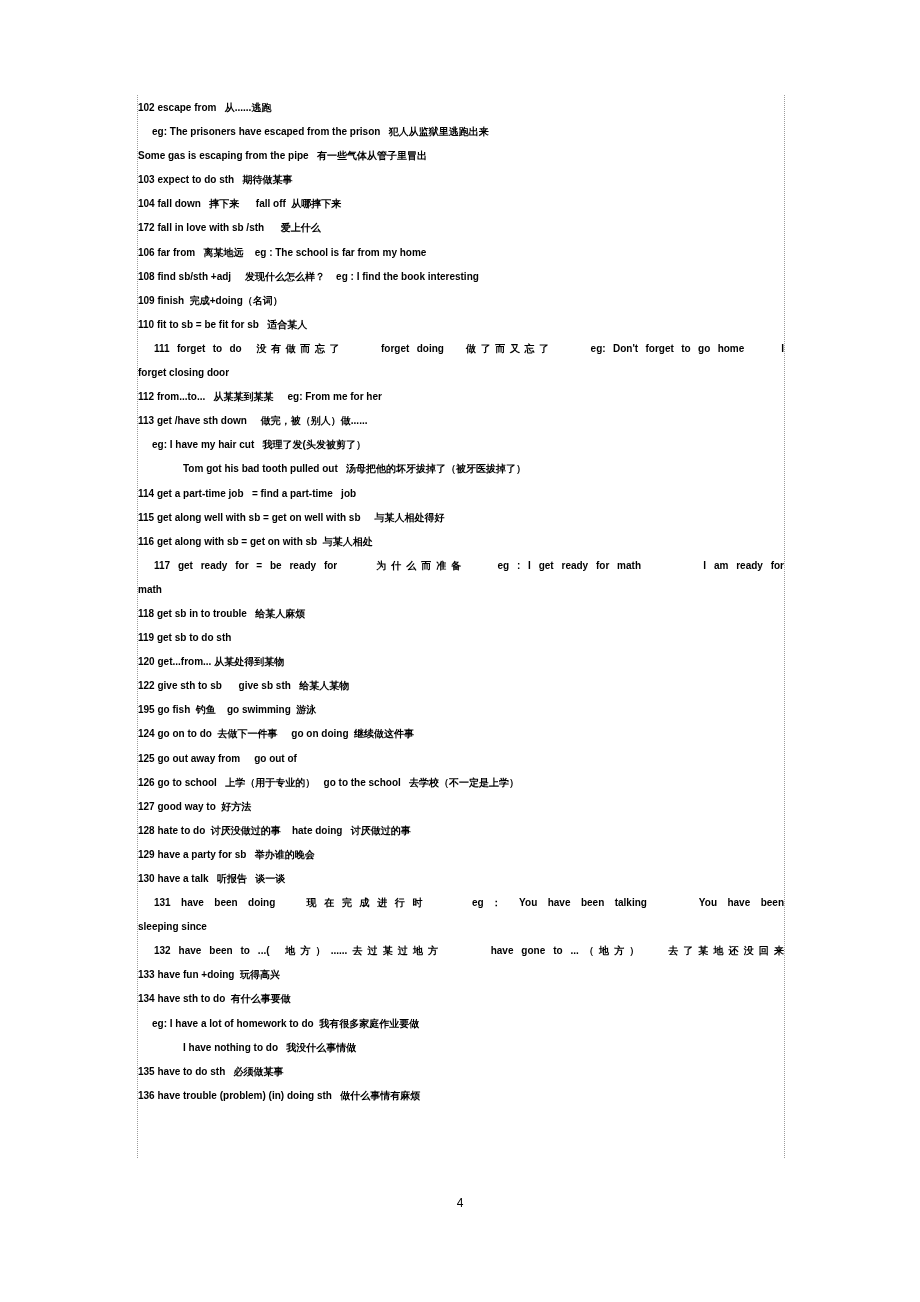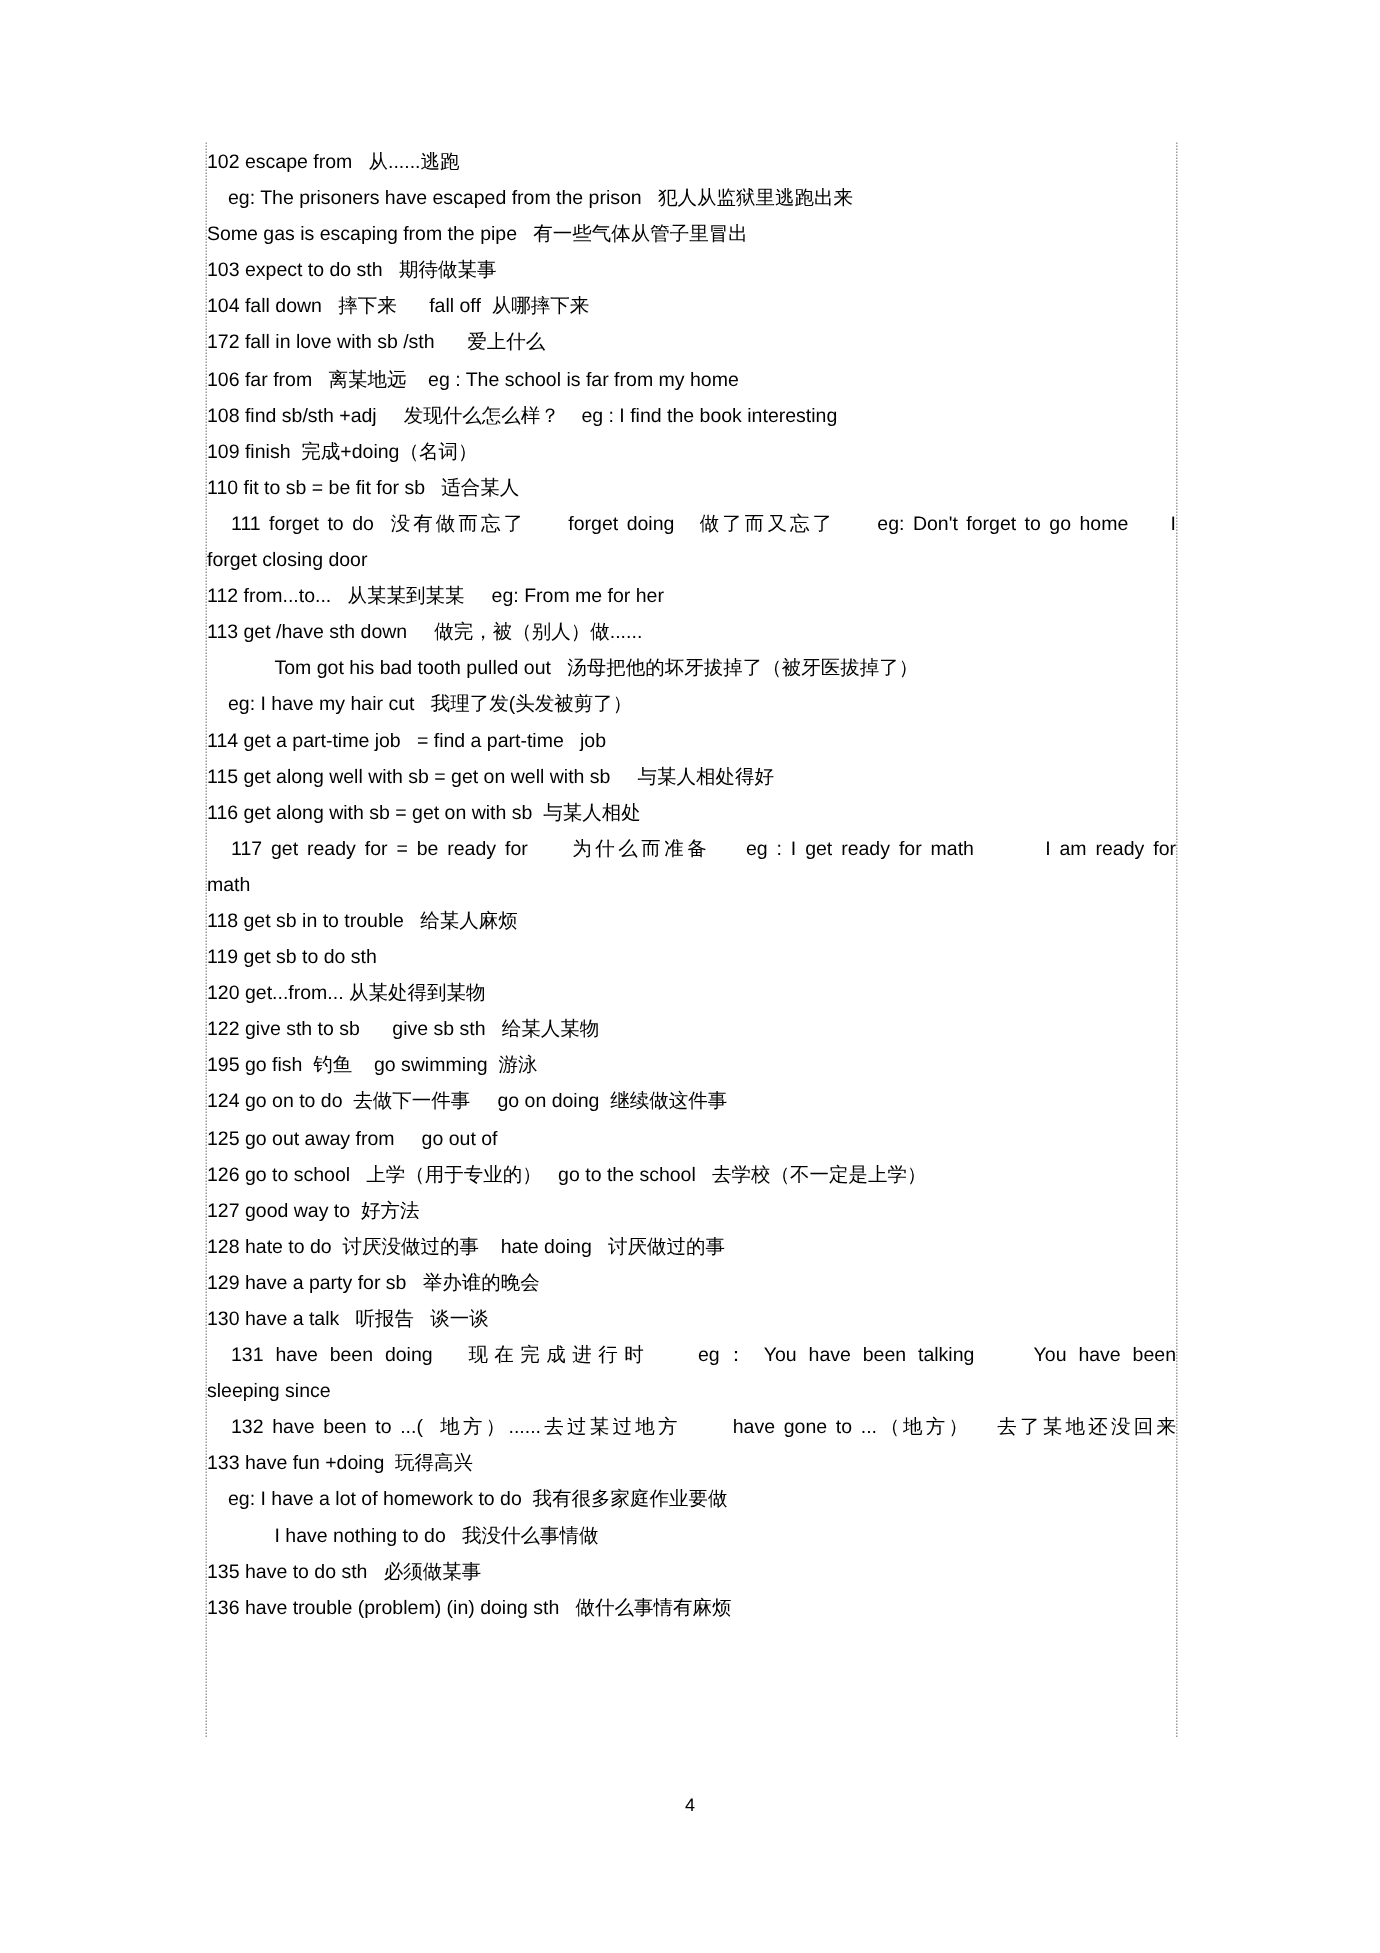--- a/index.html
+++ b/index.html
@@ -36,25 +36,26 @@
 
   
   #text-column {
     position: absolute;
     left: 138px;
     top: 96px;
     width: 646px;
   }
 
   .doc-line {
-    font-size: 13px;
+    font-size: 10px;
     line-height: 24.1px;
     color: #000000;
     white-space: pre-wrap;
     word-spacing: 0px;
+    font-weight: bold;
   }
 
   
   .indent-1 { padding-left: 14px; }
   .indent-2 { padding-left: 45px; }
 
   
   .justified {
     text-align: justify;
     text-align-last: justify;
@@ -88,22 +89,22 @@
       <div class="doc-line">104 fall down   摔下来      fall off  从哪摔下来</div>
       <div class="doc-line">172 fall in love with sb /sth      爱上什么</div>
       <div class="doc-line">106 far from   离某地远    eg : The school is far from my home</div>
       <div class="doc-line">108 find sb/sth +adj     发现什么怎么样？    eg : I find the book interesting</div>
       <div class="doc-line">109 finish  完成+doing（名词）</div>
       <div class="doc-line">110 fit to sb = be fit for sb   适合某人</div>
       <div class="doc-line justified">111 forget to do  没有做而忘了     forget doing   做了而又忘了     eg: Don't forget to go home     I</div>
       <div class="doc-line">forget closing door</div>
       <div class="doc-line">112 from...to...   从某某到某某     eg: From me for her</div>
       <div class="doc-line">113 get /have sth down     做完，被（别人）做......</div>
+      <div class="doc-line indent-1">eg: I have my hair cut   我理了发(头发被剪了）</div>
       <div class="doc-line indent-2">Tom got his bad tooth pulled out   汤母把他的坏牙拔掉了（被牙医拔掉了）</div>
-      <div class="doc-line indent-1">eg: I have my hair cut   我理了发(头发被剪了）</div>
       <div class="doc-line">114 get a part-time job   = find a part-time   job</div>
       <div class="doc-line">115 get along well with sb = get on well with sb     与某人相处得好</div>
       <div class="doc-line">116 get along with sb = get on with sb  与某人相处</div>
       <div class="doc-line justified">117 get ready for = be ready for     为什么而准备    eg : I get ready for math        I am ready for</div>
       <div class="doc-line">math</div>
       <div class="doc-line">118 get sb in to trouble   给某人麻烦</div>
       <div class="doc-line">119 get sb to do sth</div>
       <div class="doc-line">120 get...from... 从某处得到某物</div>
       <div class="doc-line">122 give sth to sb      give sb sth   给某人某物</div>
       <div class="doc-line">195 go fish  钓鱼    go swimming  游泳</div>
@@ -111,20 +112,21 @@
       <div class="doc-line">125 go out away from     go out of</div>
       <div class="doc-line">126 go to school   上学（用于专业的）   go to the school   去学校（不一定是上学）</div>
       <div class="doc-line">127 good way to  好方法</div>
       <div class="doc-line">128 hate to do  讨厌没做过的事    hate doing   讨厌做过的事</div>
       <div class="doc-line">129 have a party for sb   举办谁的晚会</div>
       <div class="doc-line">130 have a talk   听报告   谈一谈</div>
       <div class="doc-line justified">131 have been doing   现在完成进行时    eg： You have been talking     You have been</div>
       <div class="doc-line">sleeping since</div>
       <div class="doc-line justified">132 have been to ...(  地方）......去过某过地方      have gone to ...（地方）   去了某地还没回来</div>
       <div class="doc-line">133 have fun +doing  玩得高兴</div>
+      <div class="doc-line">134 have sth to do  有什么事要做</div>
       <div class="doc-line indent-1">eg: I have a lot of homework to do  我有很多家庭作业要做</div>
       <div class="doc-line indent-2">I have nothing to do   我没什么事情做</div>
       <div class="doc-line">135 have to do sth   必须做某事</div>
       <div class="doc-line">136 have trouble (problem) (in) doing sth   做什么事情有麻烦</div>
     </div>
 
   <div id="page-footer">
     <span>4</span>
   </div>
 

